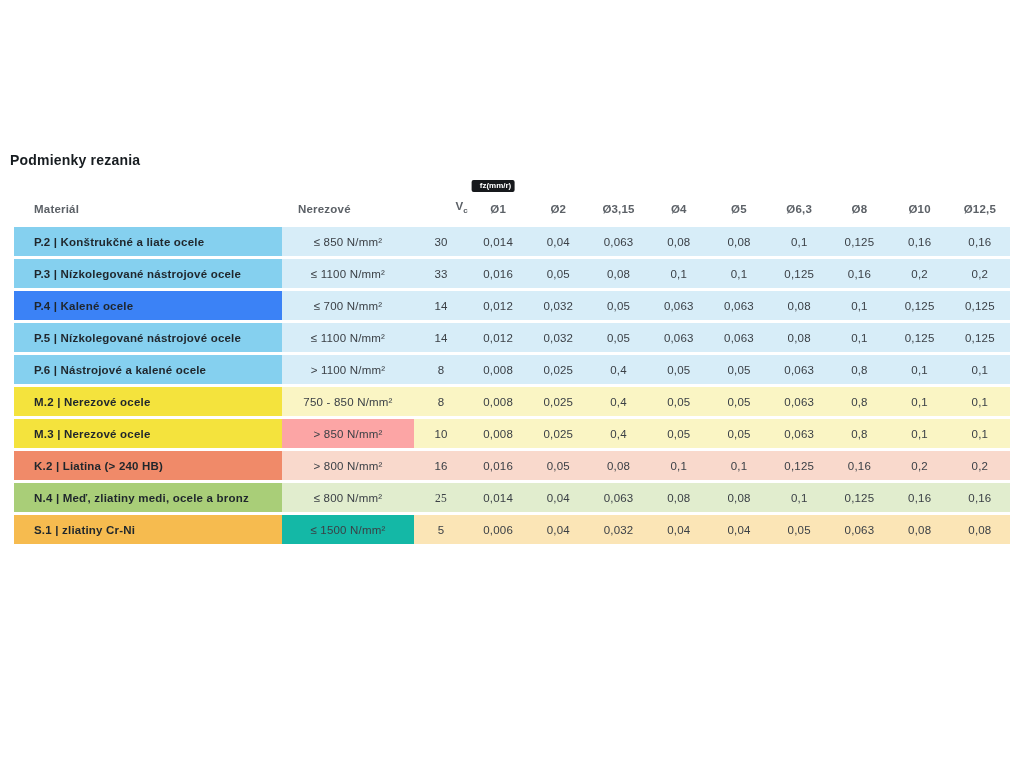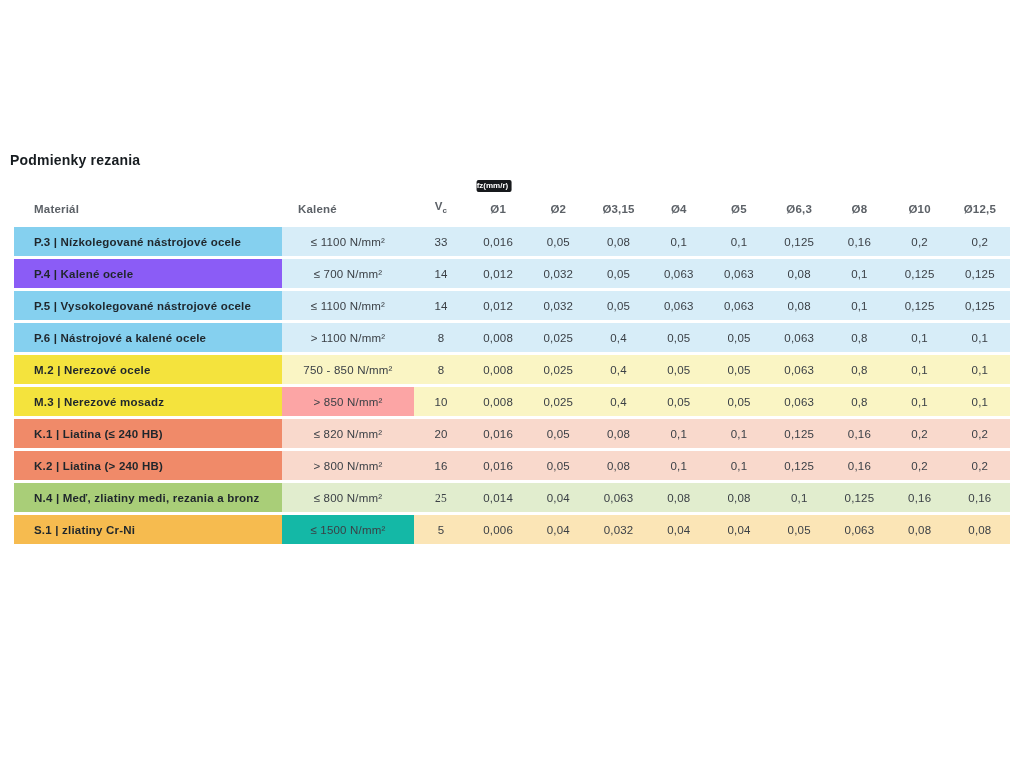--- a/index.html
+++ b/index.html
@@ -20,27 +20,27 @@
     border-collapse: separate; border-spacing: 0 3px; table-layout: fixed;
   }
   thead th {
     height: 38px; vertical-align: bottom; padding: 0 0 9px 0;
     font-size: 11.5px; font-weight: bold; color: #5c6167;
     letter-spacing: 0.2px; text-align: center; position: relative;
     background: #ffffff; white-space: nowrap;
   }
   th.col-material { width: 248px; text-align: left; padding-left: 20px; }
   th.col-strength { width: 116px; text-align: left; padding-left: 16px; }
-  th.col-vc { width: 54px; }
+  th.col-vc { width: 54px; text-align: right; }
   th sub { font-size: 8px; }
 
   .badge {
     position: absolute; top: 3px; left: 50%; transform: translateX(-62%);
     background: #17191c; color: #ffffff; font-size: 8px; font-weight: bold;
-    padding: 1px 3px 2px 0; border-radius: 2px; letter-spacing: 0; white-space: nowrap;
+    padding: 1px 3px 2px 8px; border-radius: 2px; letter-spacing: 0; white-space: nowrap;
   }
 
   tbody td {
     height: 27px; vertical-align: middle; text-align: center;
     font-size: 11.5px; color: #3b4046; letter-spacing: 0.2px; white-space: nowrap;
   }
   tbody td.material {
     text-align: left; padding-left: 20px; font-weight: bold;
     font-size: 11.5px; color: #1f262c;
   }
@@ -48,66 +48,80 @@
 </head>
 <body>
 
 <div class="page">
   <div class="title">Podmienky rezania</div>
 
   <table class="cutting">
     <thead>
       <tr id="header-row">
         <th class="col-material">Materiál</th>
-        <th class="col-strength">Kalené</th>
+        <th class="col-strength">Nerezové</th>
         <th class="col-vc"><span>V</span><sub>c</sub></th>
 
       <th><span class="badge">fz(mm/r)</span><span>Ø1</span></th>
           <th><span>Ø2</span></th>
           <th><span>Ø3,15</span></th>
           <th><span>Ø4</span></th>
           <th><span>Ø5</span></th>
           <th><span>Ø6,3</span></th>
           <th><span>Ø8</span></th>
           <th><span>Ø10</span></th>
           <th><span>Ø12,5</span></th>
         </tr>
     </thead>
     <tbody id="table-body">
 
         <tr>
+          <td class="material" style="background-color: rgb(133, 208, 239);">P.2 | Konštrukčné a liate ocele</td>
+          <td style="background-color: rgb(215, 237, 248);">≤ 850 N/mm²</td>
+          <td style="background-color: rgb(215, 237, 248);">30</td>
+          <td style="background-color: rgb(215, 237, 248);">0,014</td>
+          <td style="background-color: rgb(215, 237, 248);">0,04</td>
+          <td style="background-color: rgb(215, 237, 248);">0,063</td>
+          <td style="background-color: rgb(215, 237, 248);">0,08</td>
+          <td style="background-color: rgb(215, 237, 248);">0,08</td>
+          <td style="background-color: rgb(215, 237, 248);">0,1</td>
+          <td style="background-color: rgb(215, 237, 248);">0,125</td>
+          <td style="background-color: rgb(215, 237, 248);">0,16</td>
+          <td style="background-color: rgb(215, 237, 248);">0,16</td>
+        </tr>
+        <tr>
           <td class="material" style="background-color: rgb(133, 208, 239);">P.3 | Nízkolegované nástrojové ocele</td>
           <td style="background-color: rgb(215, 237, 248);">≤ 1100 N/mm²</td>
           <td style="background-color: rgb(215, 237, 248);">33</td>
           <td style="background-color: rgb(215, 237, 248);">0,016</td>
           <td style="background-color: rgb(215, 237, 248);">0,05</td>
           <td style="background-color: rgb(215, 237, 248);">0,08</td>
           <td style="background-color: rgb(215, 237, 248);">0,1</td>
           <td style="background-color: rgb(215, 237, 248);">0,1</td>
           <td style="background-color: rgb(215, 237, 248);">0,125</td>
           <td style="background-color: rgb(215, 237, 248);">0,16</td>
           <td style="background-color: rgb(215, 237, 248);">0,2</td>
           <td style="background-color: rgb(215, 237, 248);">0,2</td>
         </tr>
         <tr>
-          <td class="material" style="background-color: #8b5cf6;">P.4 | Kalené ocele</td>
+          <td class="material" style="background-color: #3b82f6;">P.4 | Kalené ocele</td>
           <td style="background-color: rgb(215, 237, 248);">≤ 700 N/mm²</td>
           <td style="background-color: rgb(215, 237, 248);">14</td>
           <td style="background-color: rgb(215, 237, 248);">0,012</td>
           <td style="background-color: rgb(215, 237, 248);">0,032</td>
           <td style="background-color: rgb(215, 237, 248);">0,05</td>
           <td style="background-color: rgb(215, 237, 248);">0,063</td>
           <td style="background-color: rgb(215, 237, 248);">0,063</td>
           <td style="background-color: rgb(215, 237, 248);">0,08</td>
           <td style="background-color: rgb(215, 237, 248);">0,1</td>
           <td style="background-color: rgb(215, 237, 248);">0,125</td>
           <td style="background-color: rgb(215, 237, 248);">0,125</td>
         </tr>
         <tr>
-          <td class="material" style="background-color: rgb(133, 208, 239);">P.5 | Vysokolegované nástrojové ocele</td>
+          <td class="material" style="background-color: rgb(133, 208, 239);">P.5 | Nízkolegované nástrojové ocele</td>
           <td style="background-color: rgb(215, 237, 248);">≤ 1100 N/mm²</td>
           <td style="background-color: rgb(215, 237, 248);">14</td>
           <td style="background-color: rgb(215, 237, 248);">0,012</td>
           <td style="background-color: rgb(215, 237, 248);">0,032</td>
           <td style="background-color: rgb(215, 237, 248);">0,05</td>
           <td style="background-color: rgb(215, 237, 248);">0,063</td>
           <td style="background-color: rgb(215, 237, 248);">0,063</td>
           <td style="background-color: rgb(215, 237, 248);">0,08</td>
           <td style="background-color: rgb(215, 237, 248);">0,1</td>
           <td style="background-color: rgb(215, 237, 248);">0,125</td>
@@ -135,63 +149,49 @@
           <td style="background-color: rgb(250, 245, 196);">0,025</td>
           <td style="background-color: rgb(250, 245, 196);">0,4</td>
           <td style="background-color: rgb(250, 245, 196);">0,05</td>
           <td style="background-color: rgb(250, 245, 196);">0,05</td>
           <td style="background-color: rgb(250, 245, 196);">0,063</td>
           <td style="background-color: rgb(250, 245, 196);">0,8</td>
           <td style="background-color: rgb(250, 245, 196);">0,1</td>
           <td style="background-color: rgb(250, 245, 196);">0,1</td>
         </tr>
         <tr>
-          <td class="material" style="background-color: rgb(244, 227, 61);">M.3 | Nerezové mosadz</td>
+          <td class="material" style="background-color: rgb(244, 227, 61);">M.3 | Nerezové ocele</td>
           <td style="background-color: #fca5a5;">&gt; 850 N/mm²</td>
           <td style="background-color: rgb(250, 245, 196);">10</td>
           <td style="background-color: rgb(250, 245, 196);">0,008</td>
           <td style="background-color: rgb(250, 245, 196);">0,025</td>
           <td style="background-color: rgb(250, 245, 196);">0,4</td>
           <td style="background-color: rgb(250, 245, 196);">0,05</td>
           <td style="background-color: rgb(250, 245, 196);">0,05</td>
           <td style="background-color: rgb(250, 245, 196);">0,063</td>
           <td style="background-color: rgb(250, 245, 196);">0,8</td>
           <td style="background-color: rgb(250, 245, 196);">0,1</td>
           <td style="background-color: rgb(250, 245, 196);">0,1</td>
-        </tr>
-        <tr>
-          <td class="material" style="background-color: rgb(240, 138, 105);">K.1 | Liatina (≤ 240 HB)</td>
-          <td style="background-color: rgb(249, 217, 204);">≤ 820 N/mm²</td>
-          <td style="background-color: rgb(249, 217, 204);">20</td>
-          <td style="background-color: rgb(249, 217, 204);">0,016</td>
-          <td style="background-color: rgb(249, 217, 204);">0,05</td>
-          <td style="background-color: rgb(249, 217, 204);">0,08</td>
-          <td style="background-color: rgb(249, 217, 204);">0,1</td>
-          <td style="background-color: rgb(249, 217, 204);">0,1</td>
-          <td style="background-color: rgb(249, 217, 204);">0,125</td>
-          <td style="background-color: rgb(249, 217, 204);">0,16</td>
-          <td style="background-color: rgb(249, 217, 204);">0,2</td>
-          <td style="background-color: rgb(249, 217, 204);">0,2</td>
         </tr>
         <tr>
           <td class="material" style="background-color: rgb(240, 138, 105);">K.2 | Liatina (&gt; 240 HB)</td>
           <td style="background-color: rgb(249, 217, 204);">&gt; 800 N/mm²</td>
           <td style="background-color: rgb(249, 217, 204);">16</td>
           <td style="background-color: rgb(249, 217, 204);">0,016</td>
           <td style="background-color: rgb(249, 217, 204);">0,05</td>
           <td style="background-color: rgb(249, 217, 204);">0,08</td>
           <td style="background-color: rgb(249, 217, 204);">0,1</td>
           <td style="background-color: rgb(249, 217, 204);">0,1</td>
           <td style="background-color: rgb(249, 217, 204);">0,125</td>
           <td style="background-color: rgb(249, 217, 204);">0,16</td>
           <td style="background-color: rgb(249, 217, 204);">0,2</td>
           <td style="background-color: rgb(249, 217, 204);">0,2</td>
         </tr>
         <tr>
-          <td class="material" style="background-color: rgb(169, 206, 120);">N.4 | Meď, zliatiny medi, rezania a bronz</td>
+          <td class="material" style="background-color: rgb(169, 206, 120);">N.4 | Meď, zliatiny medi, ocele a bronz</td>
           <td style="background-color: rgb(225, 237, 206);">≤ 800 N/mm²</td>
           <td style="background-color: rgb(225, 237, 206); font-family: Liberation Serif, serif;">25</td>
           <td style="background-color: rgb(225, 237, 206);">0,014</td>
           <td style="background-color: rgb(225, 237, 206);">0,04</td>
           <td style="background-color: rgb(225, 237, 206);">0,063</td>
           <td style="background-color: rgb(225, 237, 206);">0,08</td>
           <td style="background-color: rgb(225, 237, 206);">0,08</td>
           <td style="background-color: rgb(225, 237, 206);">0,1</td>
           <td style="background-color: rgb(225, 237, 206);">0,125</td>
           <td style="background-color: rgb(225, 237, 206);">0,16</td>

